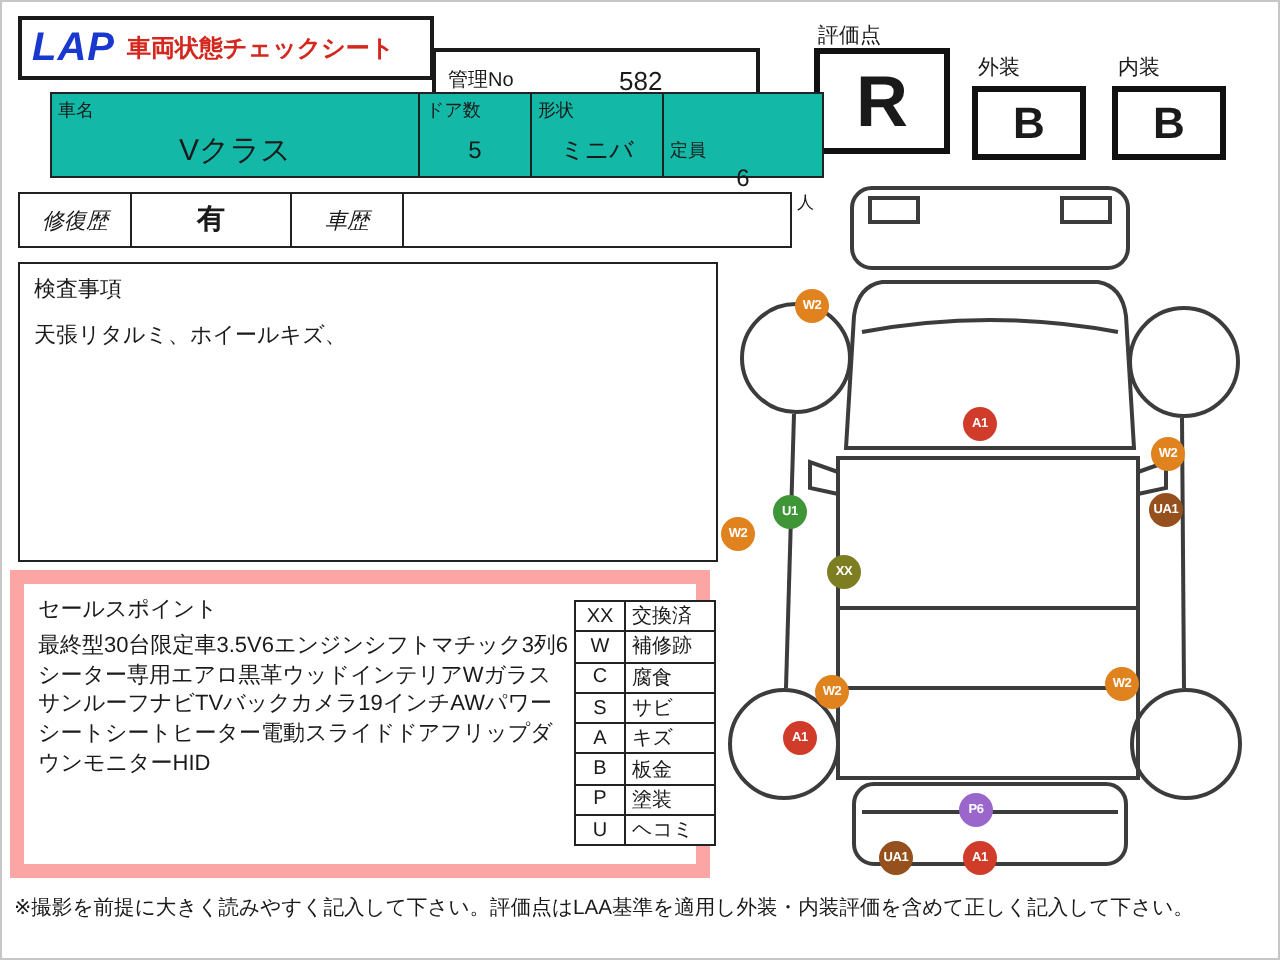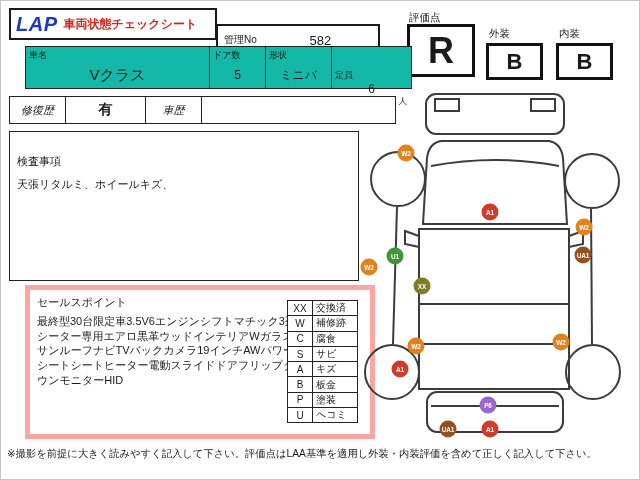--- a/index.html
+++ b/index.html
@@ -40,24 +40,24 @@
 
   
   .history-row { left:8px; top:95px; width:387px; height:28px; border:1px solid #222; display:flex; background:#fff; }
   .hist-cell { display:flex; align-items:center; justify-content:center; border-right:1px solid #222; }
   .hist-cell:last-child { border-right:none; }
   .hist-label { width:56px; font-size:11px;font-style:italic; }
   .hist-value { width:80px; font-size:14px; font-weight:bold; }
   .hist-value2 { flex:1; }
 
   
-  .inspection-box { left:8px; top:130px; width:350px; height:150px; border:1px solid #222; padding:22px 7px; background:#fff; }
+  .inspection-box { left:8px; top:130px; width:350px; height:150px; border:1px solid #222; padding:5px 7px; background:#fff; }
   .section-label { font-size:11px; }
   .inspection-text { font-size:11px; margin-top:8px; }
-  .sales-box { left:24px; top:284px; width:350px; height:154px; border:5px solid #fca5a5; padding:5px 7px; background:#fff; }
+  .sales-box { left:4px; top:284px; width:350px; height:154px; border:7px solid #fca5a5; padding:5px 7px; background:#fff; }
   .sales-text { font-size:11px; line-height:1.34; margin-top:4px; width:266px; word-break:break-all; }
 
   
   .legend-table { left:286px; top:299px; border-collapse:collapse; background:#fff; }
   .legend-table td { border:1px solid #222; font-size:10px; height:15.3px; }
   td.legend-code { width:25px; text-align:center; }
   td.legend-name { width:45px; padding:0 3px; white-space:nowrap; }
 
   
   .car-diagram { left:352px; top:85px; width:278px; height:358px; }

